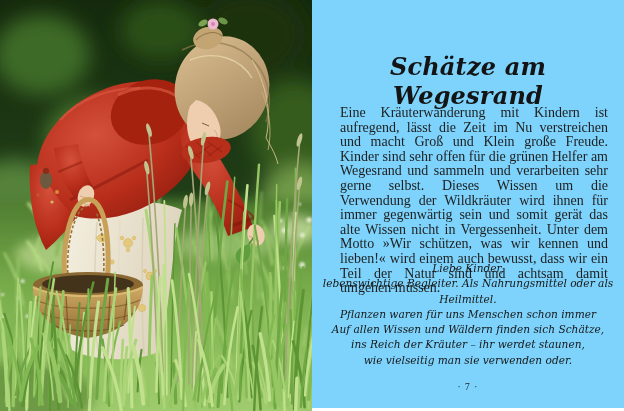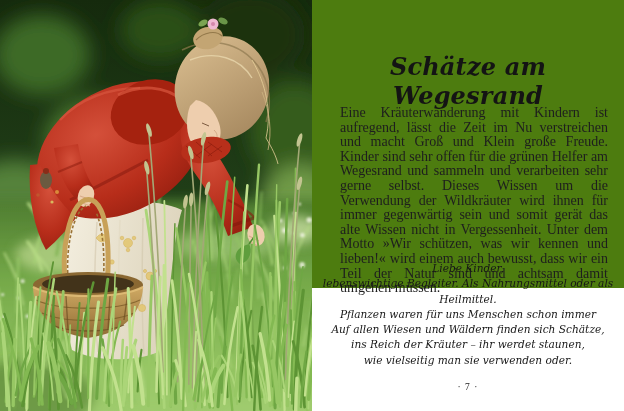--- a/index.html
+++ b/index.html
@@ -1,20 +1,20 @@
 <!DOCTYPE html>
 <html lang="de"><head>
 <meta charset="utf-8">
 <style>
   html,body{margin:0;padding:0;background:#ffffff;}
   .spread{position:relative;width:624px;height:411px;background:#ffffff;overflow:hidden;
           font-family:"Liberation Serif", serif;color:#1c1c1c;}
   .photo-page{position:absolute;left:0;top:0;width:312px;height:411px;overflow:hidden;}
   .photo-page svg{display:block;}
-  .text-page{position:absolute;left:312px;top:0;width:312px;height:288px;background:#4d7c0f;}
+  .text-page{position:absolute;left:312px;top:0;width:312px;height:408px;background:#7dd3fc;}
   .chapter-title{position:absolute;top:52px;left:0;width:100%;margin:0;text-align:center;
                  font-family:"DejaVu Serif", serif;font-style:italic;font-weight:bold;
                  font-size:24px;letter-spacing:0.2px;color:#141414;}
   .body-paragraph{position:absolute;top:106px;left:28px;width:268px;margin:0;
                   font-size:14px;line-height:14.6px;text-align:justify;
                   hyphens:auto;-webkit-hyphens:auto;color:#1e1e1e;}
   .letter-block{position:absolute;top:261px;left:4px;width:304px;text-align:center;
                 font-family:"DejaVu Serif", serif;font-style:italic;
                 font-size:10.6px;line-height:15.3px;color:#161616;}
   .page-number{position:absolute;top:382px;left:0;width:100%;text-align:center;
@@ -471,19 +471,19 @@
     </svg>
   </div>
 
   <div class="text-page">
     <h1 class="chapter-title">Schätze am Wegesrand</h1>
     <p class="body-paragraph" lang="de">Eine Kräuterwanderung mit Kindern ist aufregend, lässt die Zeit im Nu verstreichen und macht Groß und Klein große Freude. Kinder sind sehr offen für die grünen Helfer am Wegesrand und sammeln und verarbeiten sehr gerne selbst. Dieses Wissen um die Verwendung der Wildkräuter wird ihnen für immer gegenwärtig sein und somit gerät das alte Wissen nicht in Vergessenheit. Unter dem Motto »Wir schützen, was wir kennen und lieben!« wird einem auch bewusst, dass wir ein Teil der Natur sind und achtsam damit umgehen müssen.</p>
     <div class="letter-block">
       <div>Liebe Kinder,</div>
       <div>lebenswichtige Begleiter. Als Nahrungsmittel oder als Heilmittel.</div>
       <div>Pflanzen waren für uns Menschen schon immer</div>
-      <div>Auf allen Wiesen und Wäldern finden sich Schätze,</div>
+      <div>Auf allen Wissen und Wäldern finden sich Schätze,</div>
       <div>ins Reich der Kräuter – ihr werdet staunen,</div>
       <div>wie vielseitig man sie verwenden oder.</div>
     </div>
     <div class="page-number">· 7 ·</div>
   </div>
 </div>
 
 </body></html>

